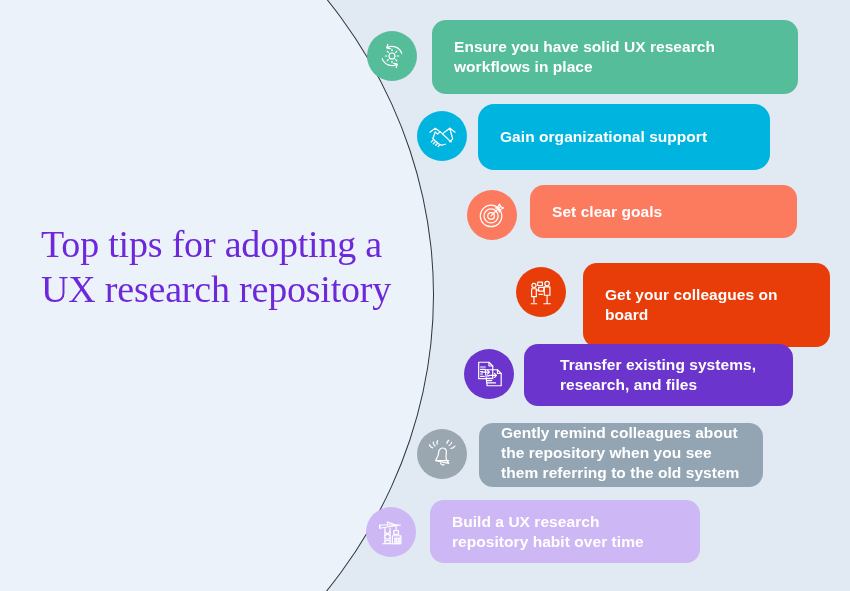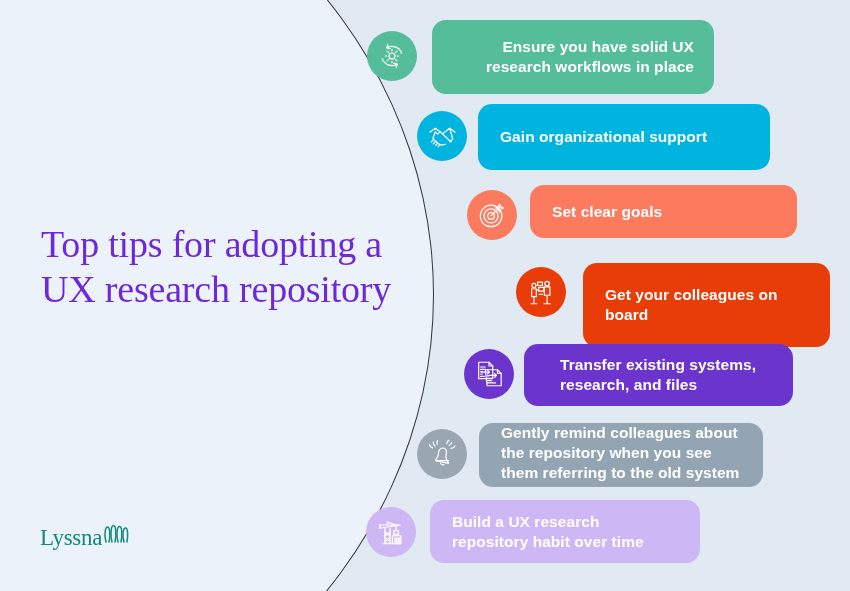--- a/index.html
+++ b/index.html
@@ -91,67 +91,54 @@
 
 <div id="canvas">
 
   <div class="arc-wrap">
     <div class="arc-fill"></div>
     <div class="arc-line"></div>
   </div>
 
   <div class="title">Top tips for adopting a UX research repository</div>
 
-  <div class="logo">
-    <span class="logo-word">Lyssna</span>
-    <span class="logo-mark">
-      <svg width="26" height="19" viewBox="0 0 26 19">
-        <g fill="none" stroke="#10897f" stroke-width="1.5" stroke-linecap="round">
-          <path d="M3 18 C 1 12, 2 3, 4.5 3 C 7 3, 7.5 12, 6 18"></path>
-          <path d="M9 18 C 7 11, 8 1.5, 10.5 1.5 C 13 1.5, 13.5 11, 12 18"></path>
-          <path d="M15 18 C 13 11, 14 2.5, 16.5 2.5 C 19 2.5, 19.5 11, 18 18"></path>
-          <path d="M21 18 C 19 12, 20 4, 22.5 4 C 25 4, 25 12, 24 18"></path>
-        </g>
-      </svg>
-    </span>
-  </div>
 
   <div class="tip">
     <div class="tip-icon" style="left:367px;top:31px;background:#55bd9a;">
       <svg width="30" height="30" viewBox="0 0 32 32">
         <g fill="none" stroke="#ffffff" stroke-width="1.3" stroke-linecap="round" stroke-linejoin="round">
           <circle cx="16" cy="16" r="3.2"></circle>
           <path d="M16 10.4v-1.6M16 23.2v-1.6M21.6 16h1.6M8.8 16h1.6M19.9 12.1l1.2-1.2M10.9 21.1l1.2-1.2M19.9 19.9l1.2 1.2M10.9 10.9l1.2 1.2"></path>
           <path d="M26.4 13.2a11 11 0 0 0-15.6-6.1"></path>
           <path d="M5.6 18.8a11 11 0 0 0 15.6 6.1"></path>
           <path d="M11.5 3.6 10.4 7.3l3.7.9"></path>
           <path d="M20.5 28.4l1.1-3.7-3.7-.9"></path>
         </g>
       </svg>
     </div>
-    <div class="tip-card" style="left:432px;top:20px;width:282px;height:74px;background:#55bd9a;text-align:right;">Ensure you have solid UX research workflows in place</div>
+    <div class="tip-card" style="left:432px;top:20px;width:366px;height:74px;background:#55bd9a;">Ensure you have solid UX research workflows in place</div>
   </div>
 
   <div class="tip">
     <div class="tip-icon" style="left:417px;top:111px;background:#00b4e0;">
       <svg width="31" height="31" viewBox="0 0 32 32">
         <g fill="none" stroke="#ffffff" stroke-width="1.3" stroke-linecap="round" stroke-linejoin="round">
           <path d="M3 11.5 L8.5 7.5 L13.5 11 L11 13.5 L8.5 11.5"></path>
           <path d="M29 11.5 L23.5 7.5 L18 11.5 L16 13.3"></path>
           <path d="M13.5 11 L16 13.3 L19.5 16.5 L22.5 19.5 L25 21.5"></path>
           <path d="M8.5 11.5 L6 18 L9 21 L12 23.5 L15 25 L19 24"></path>
           <path d="M23.5 7.5 L26.5 18.5 L23.5 21.5"></path>
           <path d="M6.5 19.5 L4.5 21.5"></path>
           <path d="M8.5 21.5 L6.5 23.5"></path>
           <path d="M10.8 23.2 L8.9 25.1"></path>
           <path d="M13.2 24.6 L11.6 26.3"></path>
         </g>
       </svg>
     </div>
-    <div class="tip-card" style="left:478px;top:104px;width:292px;height:66px;background:#00b4e0;">Gain organizational support</div>
+    <div class="tip-card" style="left:478px;top:104px;width:292px;height:66px;background:#00b4e0;border-radius:16px;">Gain organizational support</div>
   </div>
 
   <div class="tip">
     <div class="tip-icon" style="left:467px;top:190px;background:#fc7a5e;">
       <svg width="30" height="30" viewBox="0 0 32 32">
         <g fill="none" stroke="#ffffff" stroke-width="1.3" stroke-linecap="round" stroke-linejoin="round">
           <circle cx="15" cy="17" r="11.5"></circle>
           <circle cx="15" cy="17" r="7.5"></circle>
           <circle cx="15" cy="17" r="3.5"></circle>
           <path d="M15 17 L24.5 7.5"></path>

